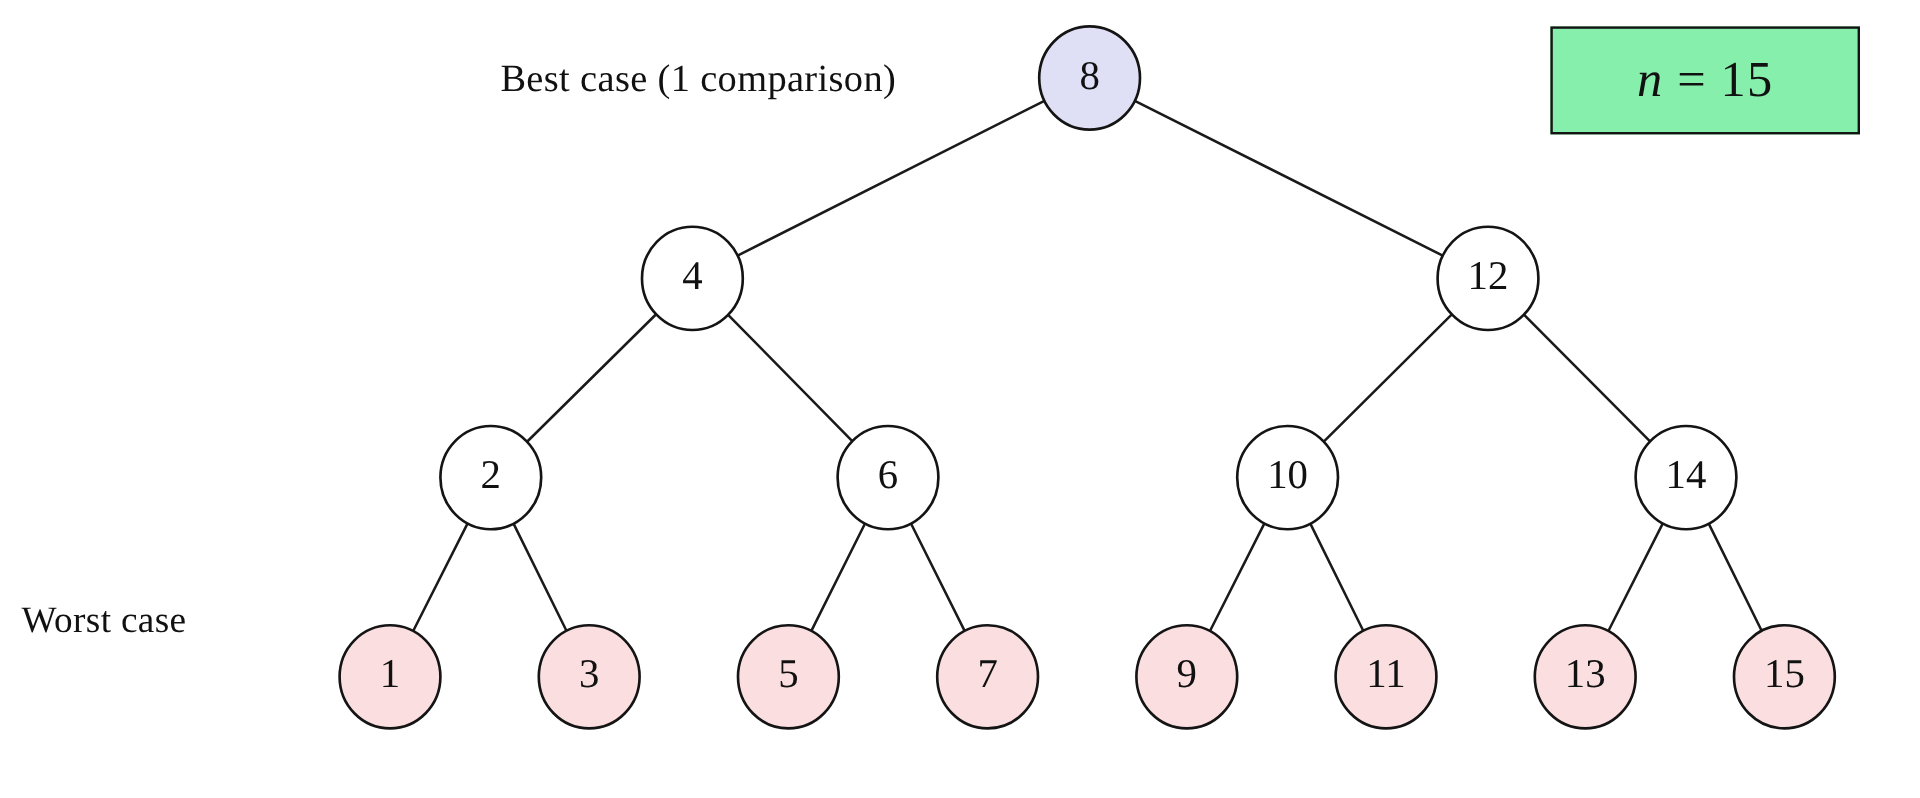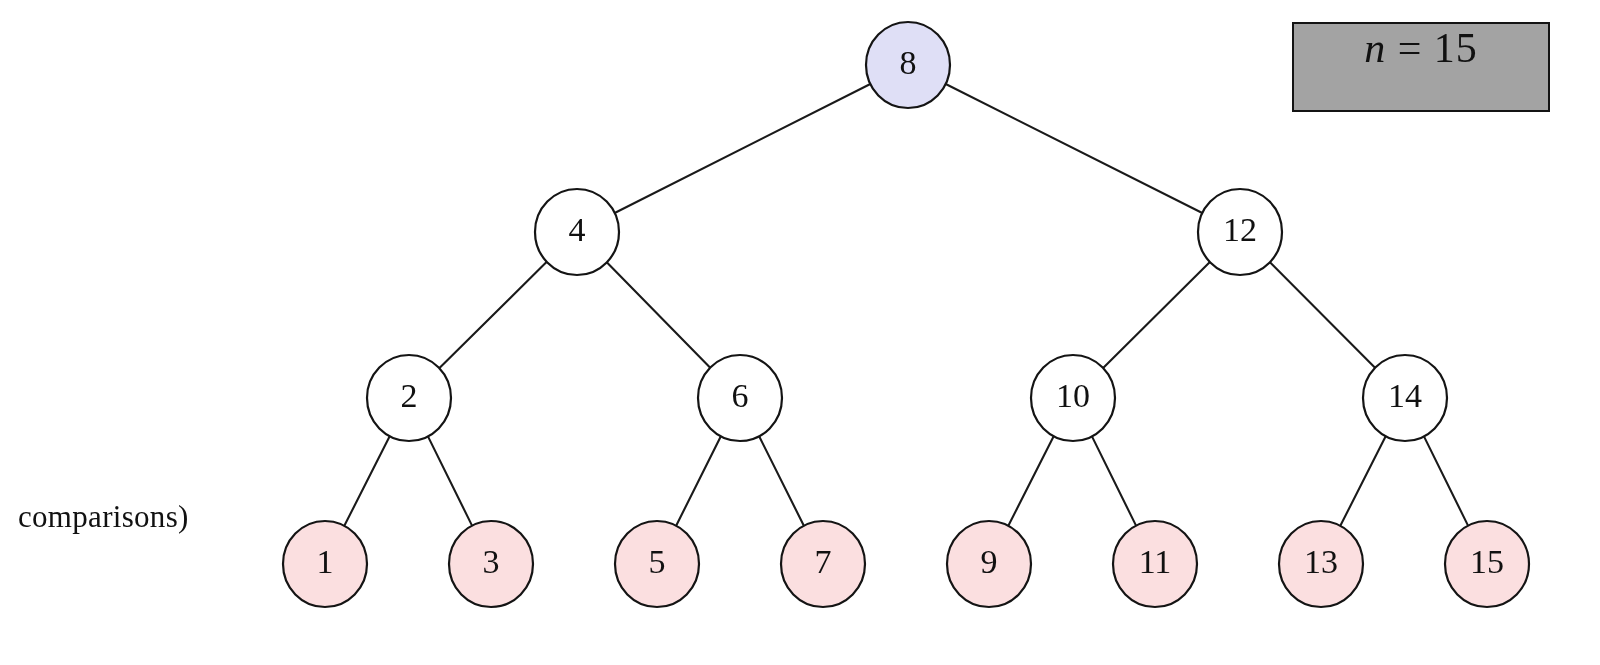--- a/index.html
+++ b/index.html
@@ -77,24 +77,24 @@
     vertical-align: -0.28em;
   }
   
   #n-box {
     position: absolute;
     left: 1292px;
     top: 22px;
     width: 258px;
     height: 90px;
     border: 2.2px solid #141414;
-    background: #a3a3a3;
+    background: #86efac;
     box-sizing: border-box;
     display: flex;
-    align-items: flex-start;
+    align-items: center;
     justify-content: center;
   }
   #n-box-text {
     font-size: 42px;
     font-family: "Liberation Serif", "DejaVu Serif", serif;
     color: #111111;
     letter-spacing: 1px;
   }
 </style>
 </head>
@@ -176,22 +176,23 @@
           <ellipse cx="1321" cy="564" rx="42" ry="43" class="node-ellipse" fill="#fbdfe0" stroke="#141414"></ellipse>
           <text x="1321" y="565" class="node-label">13</text>
         </g>
         <g>
           <ellipse cx="1487" cy="564" rx="42" ry="43" class="node-ellipse" fill="#fbdfe0" stroke="#141414"></ellipse>
           <text x="1487" y="565" class="node-label">15</text>
         </g>
       </g>
   </svg>
 
+  <div class="tex-label" id="best-case-label">Best case (1 comparison)</div>
 
   <div class="tex-label" id="worst-case-label">
-    <span class="wc-line">comparisons)</span>
+    <span class="wc-line">Worst case</span>
   </div>
 
   <div id="n-box">
     <span id="n-box-text"><span class="mathvar">n</span><span> = 15</span></span>
   </div>
 
 </div>
 
 </body></html>

